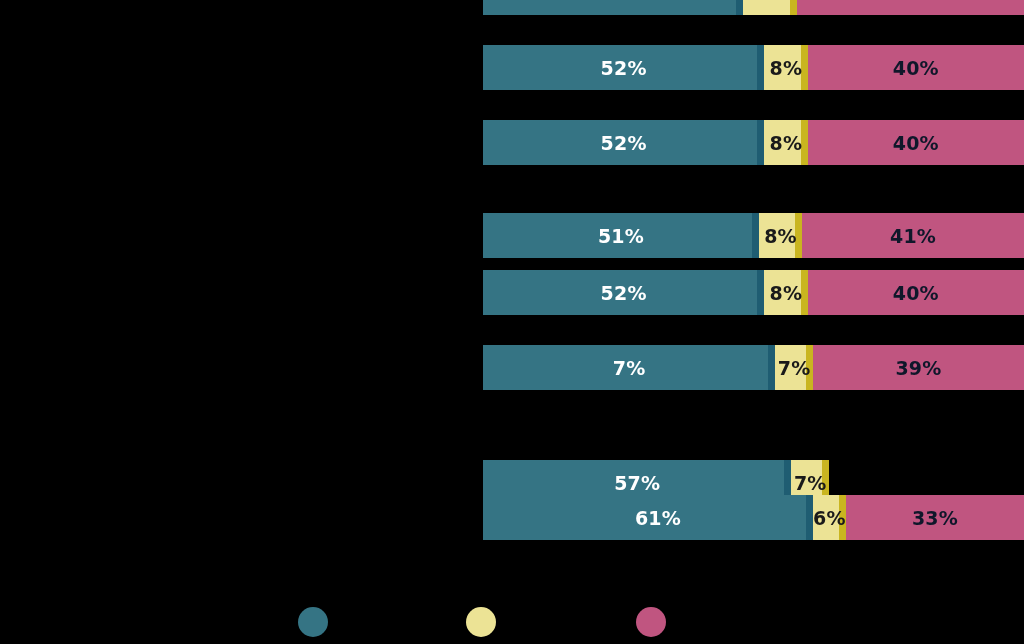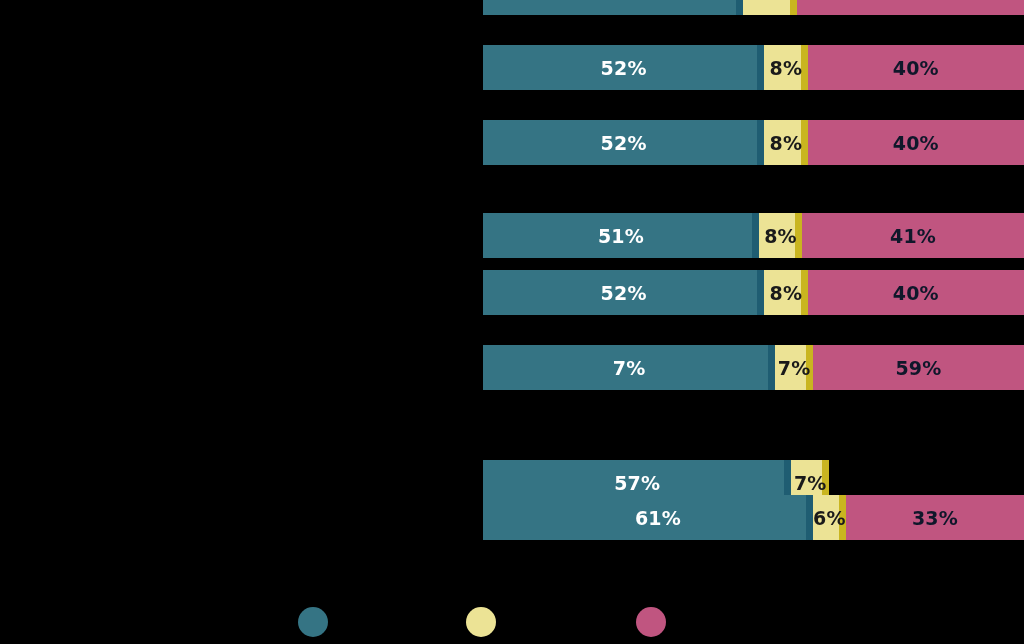--- a/index.html
+++ b/index.html
@@ -219,21 +219,21 @@
         </div>
       </div>
       <div class="bar-row" style="top: 375px;">
         <div class="seg seg-a has-edge" style="flex: 0 0 54%;">
           <span class="seg-label">7%</span>
         </div>
         <div class="seg seg-b has-edge" style="flex: 0 0 7%;">
           <span class="seg-label">7%</span>
         </div>
         <div class="seg seg-c" style="flex: 0 0 39%;">
-          <span class="seg-label">59%</span>
+          <span class="seg-label">39%</span>
         </div>
       </div>
       <div class="bar-row" style="top: 450px; margin-top: 40px;">
         <div class="seg seg-a has-edge" style="flex: 0 0 57%;">
           <span class="seg-label">57%</span>
         </div>
         <div class="seg seg-b has-edge" style="flex: 0 0 7%;">
           <span class="seg-label">7%</span>
         </div>
       </div>

